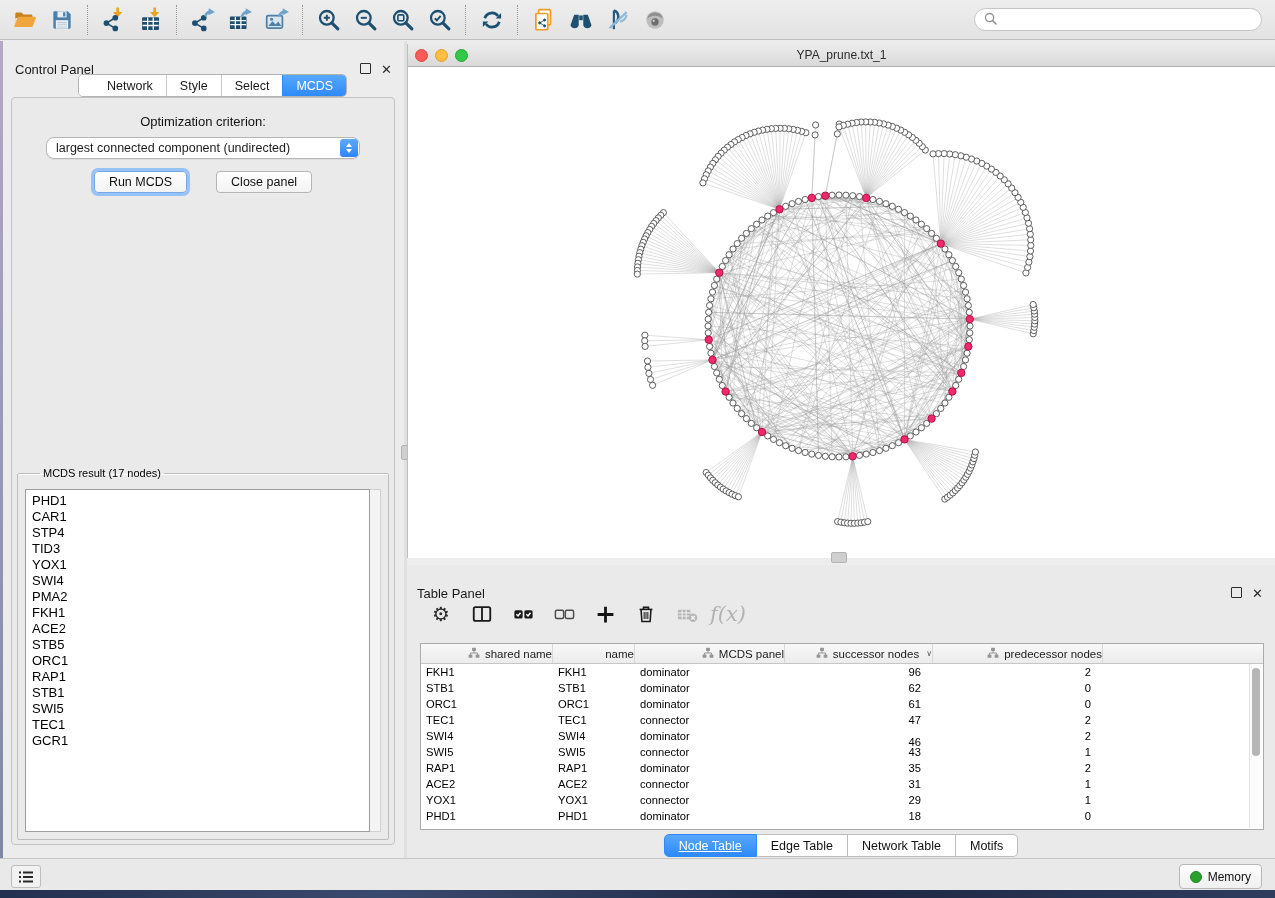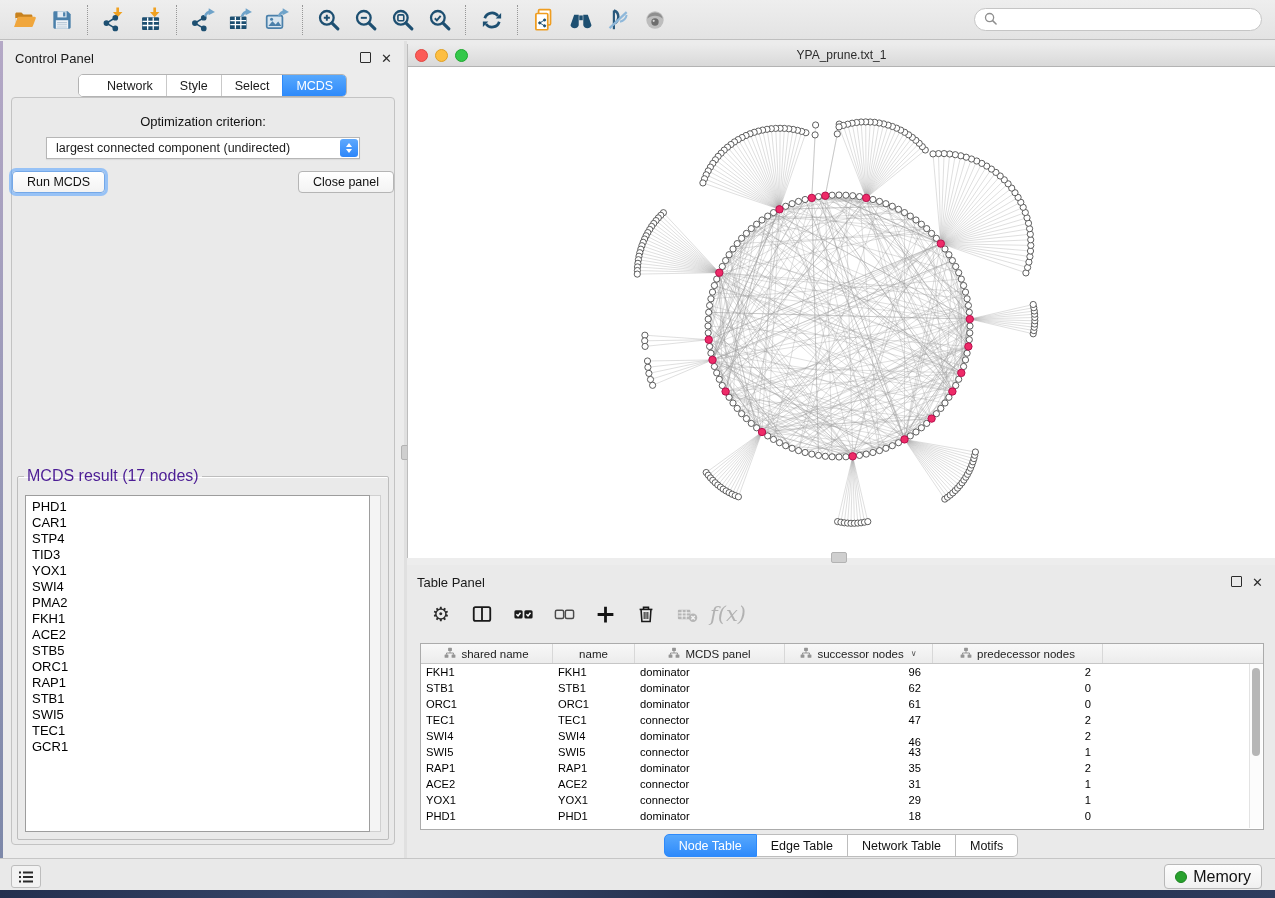--- a/index.html
+++ b/index.html
@@ -17,53 +17,53 @@
              padding:0 9px;gap:6px;box-sizing:border-box;}
   .searchbox input{border:none;outline:none;background:transparent;flex:1;font-size:12px;
              font-family:"Liberation Sans",sans-serif;}
   
   .wall-left{position:absolute;left:0;top:41px;width:3px;height:817px;
              background:linear-gradient(#b4a8c6,#7d88a9);}
   .wall-bottom{position:absolute;left:0;top:890px;width:100%;height:8px;
              background:linear-gradient(90deg,#232f4e,#3a4a6e 30%,#1d2742 65%,#2e3c5e);}
   
   .cpanel{position:absolute;left:3px;top:41px;width:401px;height:817px;background:#ececec;}
-  .panel-title{display:flex;align-items:center;height:26px;padding:4px 12px;font-size:13px;color:#1a1a1a;}
+  .panel-title{display:flex;align-items:center;height:26px;padding:15px 12px;font-size:13px;color:#1a1a1a;}
   .panel-title .sp{flex:1;}
   .wicon{font-size:12px;color:#2c2c2c;margin-left:10px;cursor:default;line-height:1;}
   .float-sq{display:inline-block;width:9px;height:9px;border:1.6px solid #2c2c2c;border-radius:1px;}
   .xmark{font-weight:bold;font-size:13px;}
   .cptabs{position:absolute;left:75px;top:33px;height:21px;display:flex;
           border:1px solid #b3b3b3;border-radius:5px;overflow:hidden;background:#fff;}
   .cptab{padding:0 13px;font-size:12.5px;display:flex;align-items:center;background:#fff;
          border-left:1px solid #c9c9c9;color:#1a1a1a;}
   .cptab:first-child{border-left:none;padding-left:28px;}
   .cptab.active{background:linear-gradient(#57a8fd,#2e8afb);color:#fff;border-left-color:#2e8afb;}
   .cpbox{position:absolute;left:8px;top:56px;width:384px;height:748px;background:#eaeaea;
          border:1px solid #c3c3c3;border-radius:4px;box-sizing:border-box;}
   .critlabel{margin-top:16px;text-align:center;font-size:13px;color:#111;}
   .dropdown{position:relative;margin:8px auto 0;width:314px;height:22px;background:#fff;
-            border:1px solid #b6b6b6;border-radius:0;box-sizing:border-box;
+            border:1px solid #b6b6b6;border-radius:8px;box-sizing:border-box;
             display:flex;align-items:center;font-size:12.5px;padding-left:9px;
             box-shadow:0 1px 1px rgba(0,0,0,.06);}
   .stepper{position:absolute;right:1px;top:1px;width:18px;height:18px;border-radius:3px;
            background:linear-gradient(#5fa9fd,#2c86fa);display:flex;flex-direction:column;
            align-items:center;justify-content:center;gap:2px;}
   .stepper i{display:block;width:0;height:0;border-left:3.5px solid transparent;border-right:3.5px solid transparent;}
   .stepper .up{border-bottom:4px solid #fff;}
   .stepper .dn{border-top:4px solid #fff;}
-  .btnrow{display:flex;justify-content:space-between;gap:29px;margin-top:12px;}
+  .btnrow{display:flex;justify-content:center;gap:29px;margin-top:12px;}
   .macbtn{height:22px;padding:0 14px;font-size:12.5px;font-family:"Liberation Sans",sans-serif;
           background:linear-gradient(#ffffff,#f3f3f3);border:1px solid #b5b5b5;border-radius:4px;
           color:#111;}
   .macbtn.focus{box-shadow:0 0 0 3px rgba(82,161,255,.55);border-color:#74a8e8;}
   .resultbox{position:absolute;left:5px;top:369px;width:372px;height:373px;
              border:1px solid #bdbdbd;border-radius:2px;margin:0;padding:0;box-sizing:border-box;
              box-shadow:inset 0 1px 0 #fff;}
-  .resultbox legend{font-size:16px;color:#4c1d95;margin-left:6px;padding:0 3px;}
+  .resultbox legend{font-size:11px;color:#000000;margin-left:22px;padding:0 3px;}
   .mcdslist{position:absolute;left:7px;top:10px;right:18px;bottom:7px;background:#fff;
             border:1px solid #9d9d9d;overflow:hidden;padding:3px 0 0 6px;box-sizing:border-box;}
   .mcdslist .mi{font-size:13px;line-height:16px;color:#000;}
   .vtrack{position:absolute;right:7px;top:10px;width:11px;bottom:7px;background:#f4f4f4;
           border:1px solid #d0d0d0;border-left:none;box-sizing:border-box;}
   
   .vdiv{position:absolute;left:404px;top:41px;width:3px;height:817px;background:#e0e0e0;}
   .grip-v{position:absolute;left:-3px;top:404px;width:9px;height:13px;background:#cfcfcf;
           border:1px solid #b3b3b3;border-radius:2px;}
   .hdiv{position:absolute;left:407px;top:558px;width:868px;height:7px;background:#ededed;}
@@ -86,43 +86,43 @@
   .tp-toolbar{position:absolute;left:0;top:28px;width:100%;height:42px;display:flex;
               align-items:center;padding-left:21px;gap:15px;box-sizing:border-box;}
   .tt-btn{display:flex;align-items:center;justify-content:center;width:26px;height:26px;}
   .tt-btn .g{font-size:20px;color:#2b2b2b;line-height:1;}
   .tt-btn .fx{font-family:"DejaVu Serif","Liberation Serif",serif;font-style:italic;
               font-size:21px;color:#b2b2b2;}
   .ttable{position:absolute;left:13px;top:78px;width:844px;height:187px;background:#fff;
           border:1px solid #ababab;box-sizing:border-box;overflow:hidden;}
   .thead{display:flex;height:19px;background:linear-gradient(#f8f8f8,#ececec);
          border-bottom:1px solid #c6c6c6;}
-  .th{display:flex;align-items:center;justify-content:center;gap:5px;font-size:11.5px;
+  .th{display:flex;align-items:center;justify-content:flex-end;gap:5px;font-size:11.5px;
       color:#1c1c1c;border-right:1px solid #d8d8d8;box-sizing:border-box;}
   .th .sort{font-size:8px;color:#555;margin-left:2px;}
   .trow{display:flex;height:16px;align-items:center;}
   .td{font-size:11.2px;color:#000;padding-left:5px;box-sizing:border-box;white-space:nowrap;overflow:hidden;}
   .td.num{text-align:right;padding-right:12px;padding-left:0;}
   .tscroll{position:absolute;right:1px;top:20px;width:12px;bottom:1px;background:#fcfcfc;
            border-left:1px solid #e3e3e3;}
   .tthumb{position:absolute;left:2px;top:4px;width:8px;height:88px;background:#b6b6b6;border-radius:4px;}
   .tp-tabs{position:absolute;left:0;top:269px;width:100%;display:flex;justify-content:center;}
   .ttab{height:21px;display:flex;align-items:center;padding:0 14px;font-size:12.5px;background:#fff;
         border:1px solid #bdbdbd;border-left:none;color:#111;}
   .ttab:first-child{border-left:1px solid #bdbdbd;border-radius:5px 0 0 5px;}
   .ttab:last-child{border-radius:0 5px 5px 0;}
-  .ttab.active{background:linear-gradient(#57a8fd,#2e8afb);color:#fff;border-color:#2e8afb;}
+  .ttab.active{background:linear-gradient(#57a8fd,#2e8afb);color:#fff;border-color:#2e8afb;text-decoration:underline;}
   
   .statusbar{position:absolute;left:0;top:858px;width:100%;height:32px;background:#e9e9e9;
              border-top:1px solid #c6c6c6;box-sizing:border-box;}
   .listbtn{position:absolute;left:11px;top:6px;width:28px;height:21px;background:#f2f2f2;
            border:1px solid #bdbdbd;border-radius:3px;display:flex;align-items:center;justify-content:center;}
   .membtn{position:absolute;right:13px;top:5px;height:23px;display:flex;align-items:center;gap:6px;
           background:linear-gradient(#fdfdfd,#f0f0f0);border:1px solid #b8b8b8;border-radius:4px;
-          padding:0 10px;font-size:16px;color:#111;}
+          padding:0 10px;font-size:12px;color:#111;}
   .memdot{width:10px;height:10px;border-radius:50%;background:#28a12d;border:1px solid #1d8322;}
 </style>
 </head>
 <body>
 
 <div class="screen">
 
   <div class="toolbar">
     <div id="tbIcons" style="display:flex;align-items:center;">
         <span class="tbtn">

